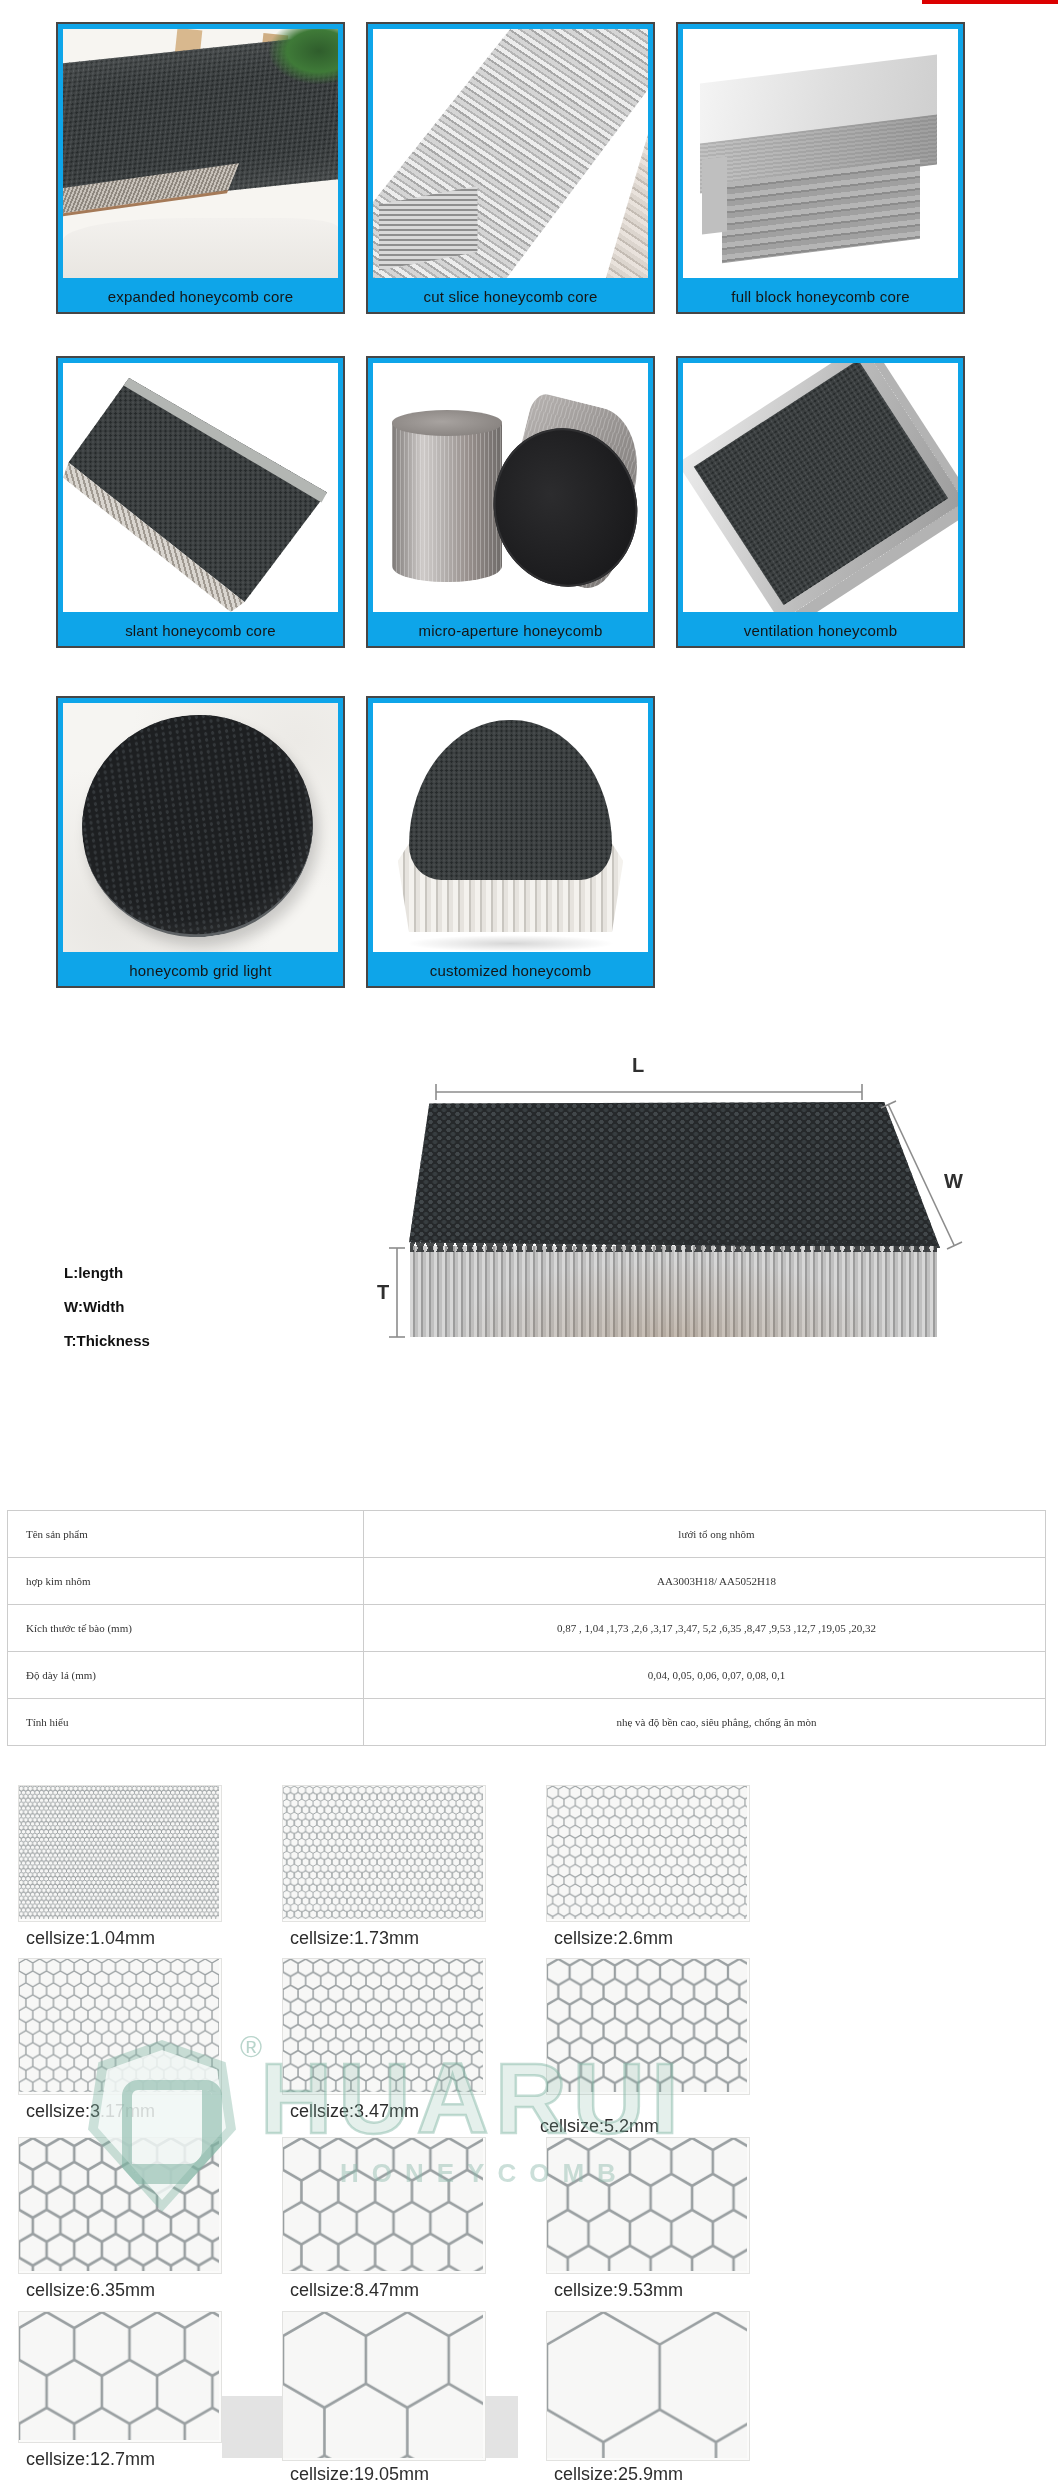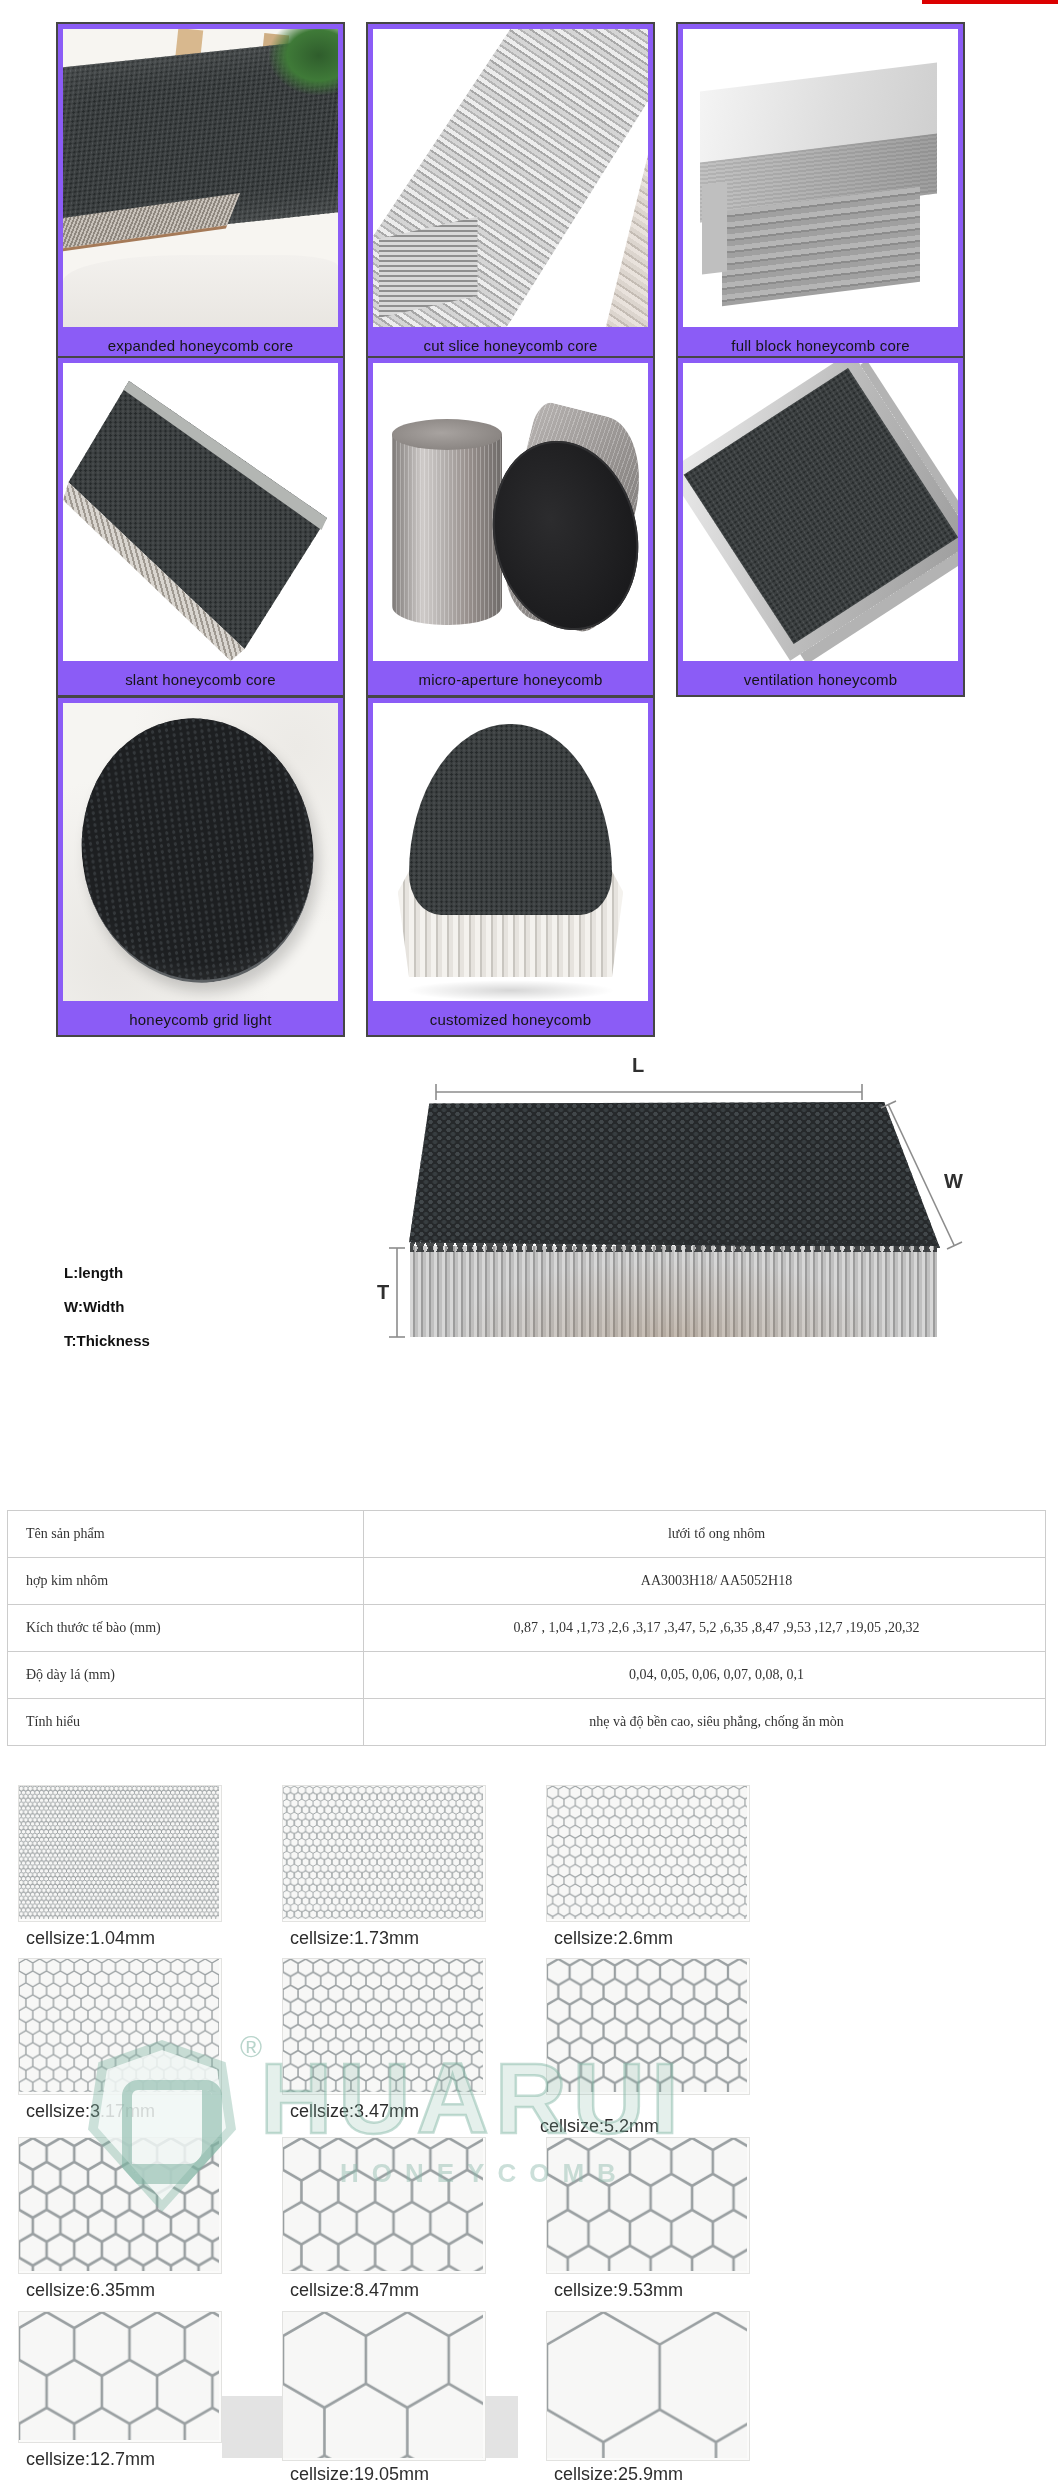--- a/index.html
+++ b/index.html
@@ -3,22 +3,22 @@
 <meta charset="utf-8">
 <style>
   html,body{margin:0;padding:0;background:#fff;}
   .page{position:relative;width:1058px;height:2481px;background:#fff;
         font-family:"Liberation Sans",sans-serif;overflow:hidden;}
 
   
   .red-bar{position:absolute;left:922px;top:0;width:136px;height:4px;background:var(--accent,#db0000);}
 
   
-  .card{position:absolute;width:289px;height:341px;border:2px solid var(--card-border,#464646);
-        background:#8b5cf6;box-sizing:border-box;}
+  .card{position:absolute;width:289px;height:292px;border:2px solid var(--card-border,#464646);
+        background:#0ea5e9;box-sizing:border-box;}
   .card .caption{position:absolute;left:0;right:0;bottom:7px;text-align:center;
         font-size:15px;color:#151515;letter-spacing:.2px;}
   .photo{position:absolute;left:5px;top:5px;right:5px;bottom:34px;background:#fff;overflow:hidden;}
   .photo .a,.photo .b,.photo .c,.photo .d{position:absolute;}
 
   
   .hexdark{background-color:#3c4041;
      background-image:radial-gradient(circle,#262a2b 1px,transparent 1.2px),
                       radial-gradient(circle,#54585a .8px,transparent 1px);
      background-size:5px 4.4px,5px 4.4px;background-position:0 0,2.5px 2.2px;}
@@ -135,21 +135,21 @@
   .dims{position:absolute;left:380px;top:1048px;width:600px;height:300px;}
   .dim-label{position:absolute;font-weight:bold;font-size:20px;color:#2f2f2f;}
   .legend{position:absolute;left:64px;top:1256px;font-weight:bold;font-size:15px;
      color:#121212;line-height:34px;}
 
   
   .intro{position:absolute;left:5px;top:1447px;width:820px;
      font-family:"Liberation Serif",serif;font-size:15.5px;color:#1f1f1f;}
   .spec-table{position:absolute;left:7px;top:1510px;width:1039px;
      border:1px solid var(--table-border,#ccc);border-bottom:none;box-sizing:border-box;
-     font-family:"Liberation Serif",serif;font-size:14px;color:#333;}
+     font-family:"Liberation Serif",serif;font-size:11px;color:#333;}
   .spec-row{display:flex;height:46px;border-bottom:1px solid var(--table-border,#ccc);align-items:center;}
   .spec-key{width:356px;padding-left:18px;box-sizing:border-box;border-right:1px solid var(--table-border,#ccc);
      height:100%;display:flex;align-items:center;}
   .spec-val{flex:1;padding-left:24px;text-align:center;}
 
   
   .grayband{position:absolute;left:222px;top:2396px;width:296px;height:62px;background:#e3e3e3;z-index:0;}
   .tile{position:absolute;width:204px;background:#fbfbfa;border:1px solid #e2e2e0;
      box-sizing:border-box;z-index:1;}
   .tile svg{display:block;}

